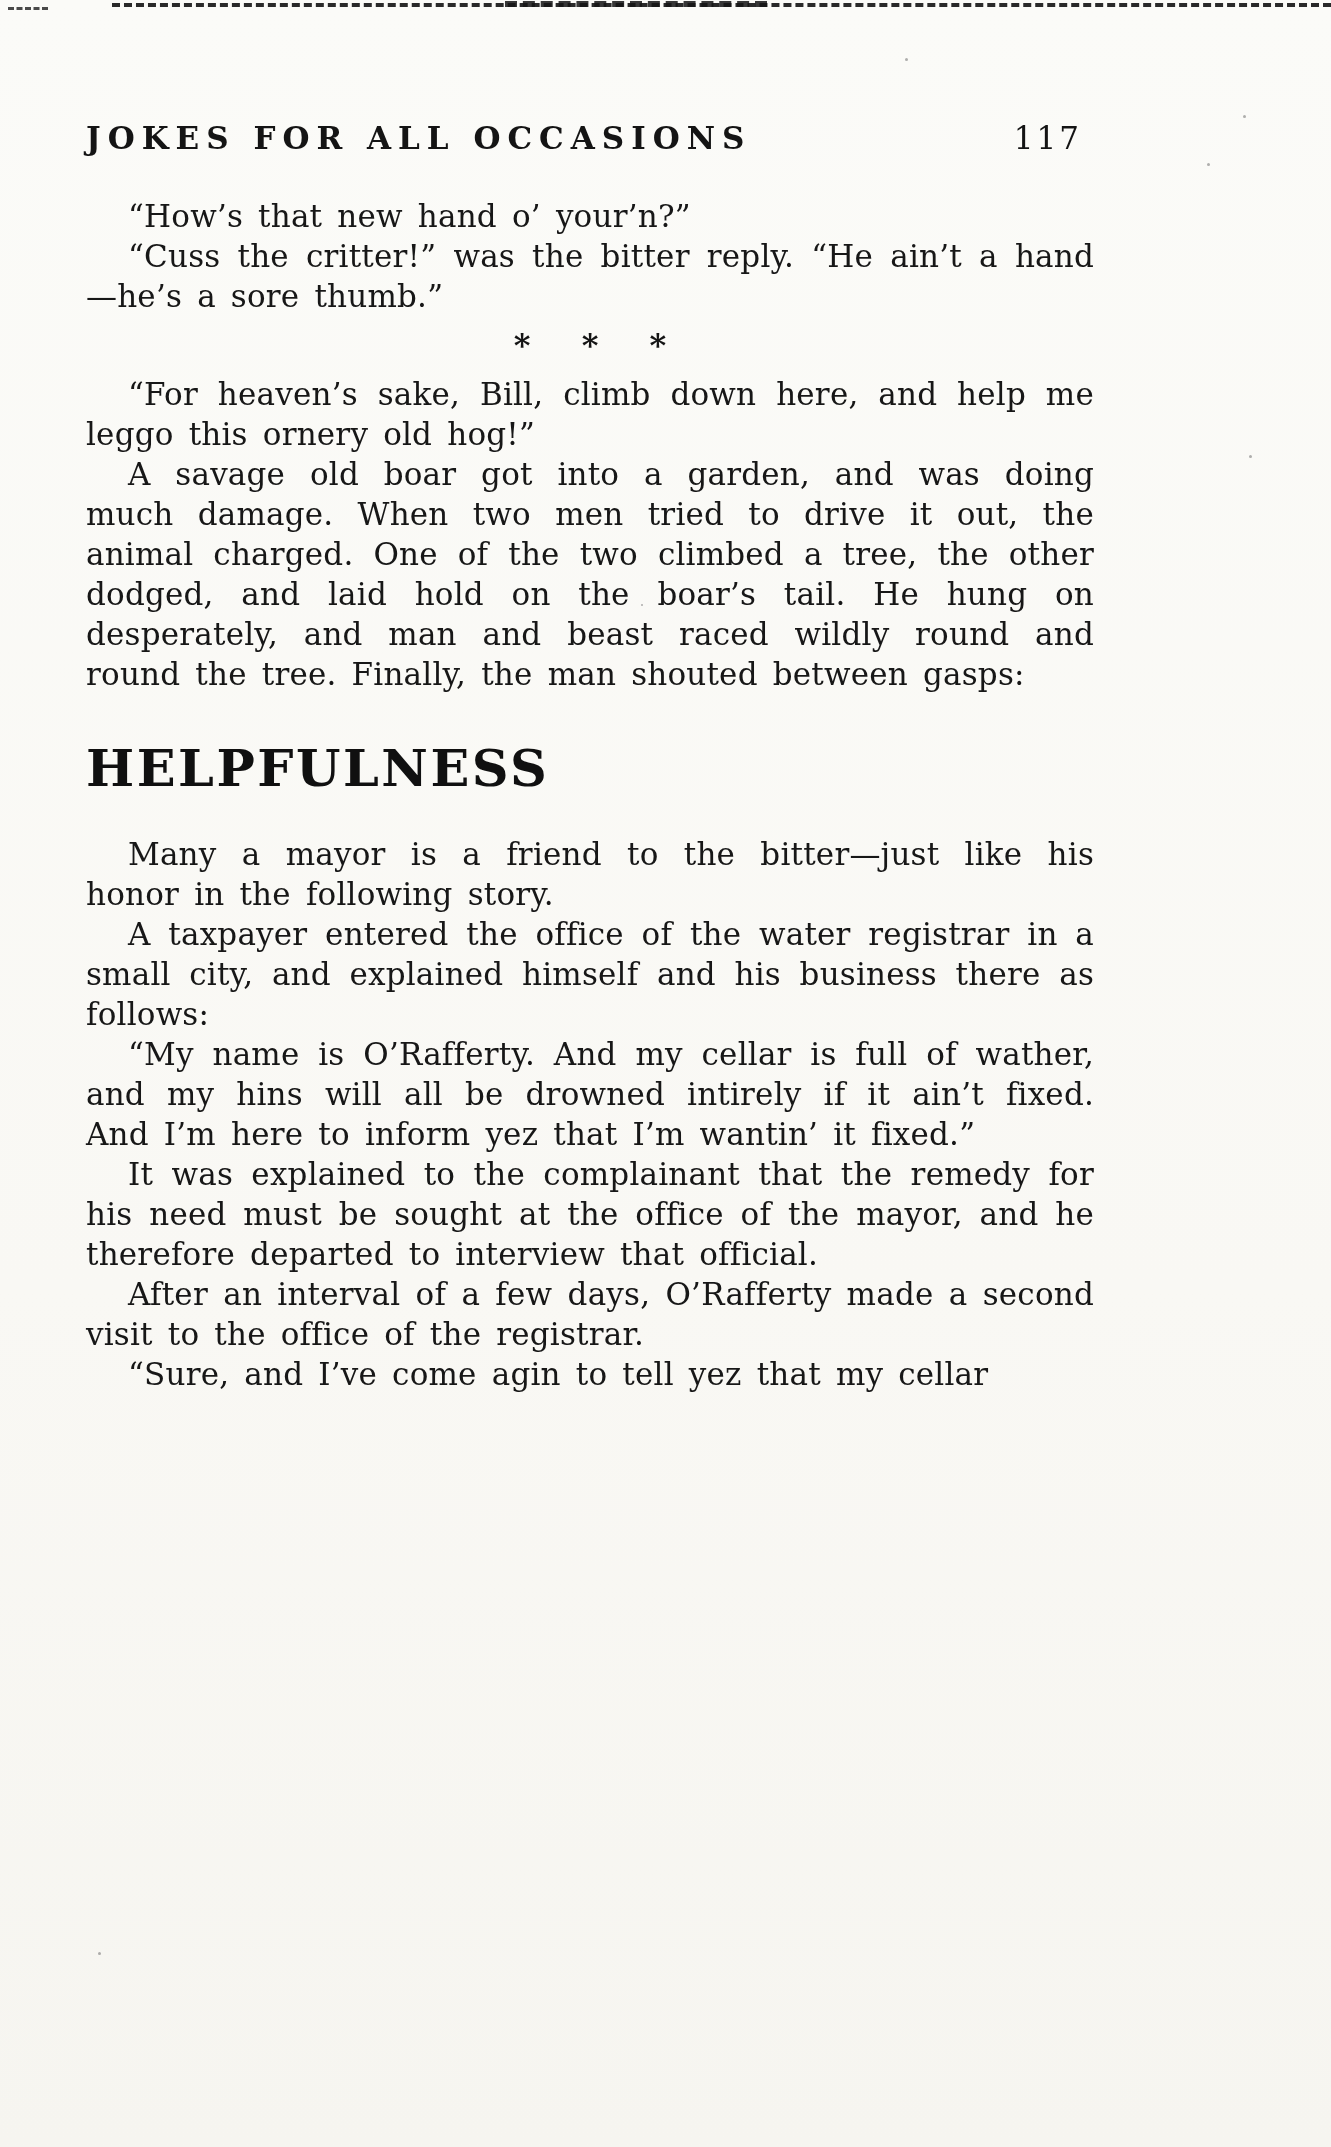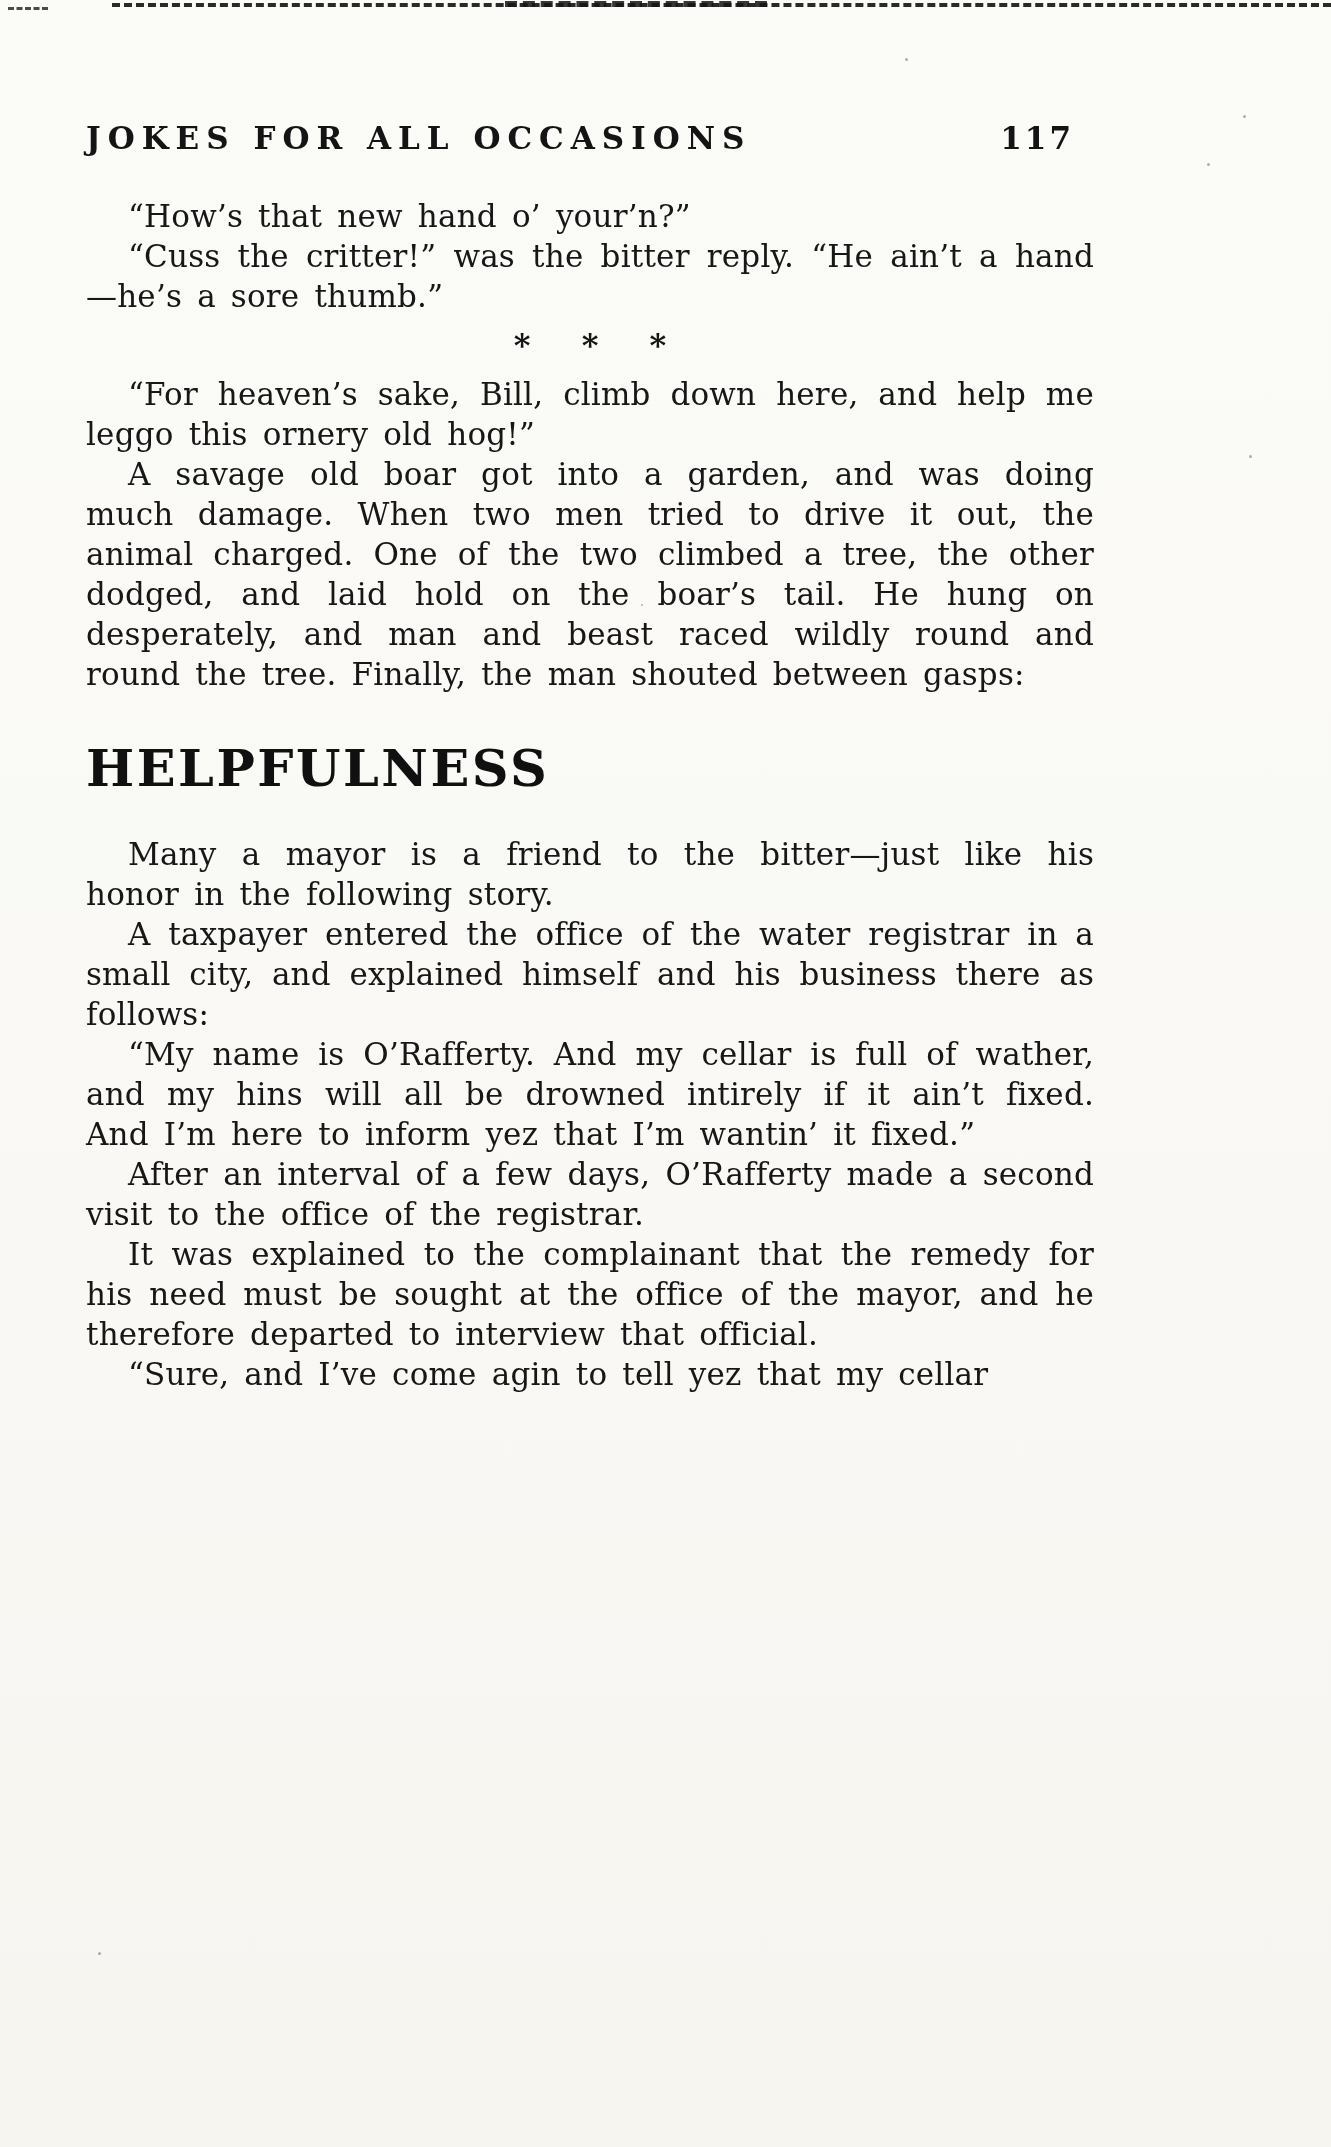--- a/index.html
+++ b/index.html
@@ -57,23 +57,23 @@
     text-align: left;
     font-weight: 700;
     font-size: 31px;
     line-height: 40px;
     letter-spacing: 7px;
     color: #141414;
     white-space: nowrap;
   }
   .page-num {
     position: absolute;
-    right: 20px;
+    right: 12px;
     top: 0;
-    font-weight: 700;
+    font-weight: 400;
     letter-spacing: 3px;
   }
 
   .body-text {
     margin-top: 38px;
     font-size: 31px;
     line-height: 40px;
     text-align: justify;
     letter-spacing: 0.2px;
     word-spacing: 5px;
@@ -161,21 +161,21 @@
       <p>A savage old boar got into a garden, and was doing much damage. When two men tried to drive it out, the animal charged. One of the two climbed a tree, the other dodged, and laid hold on the boar’s tail. He hung on desperately, and man and beast raced wildly round and round the tree. Finally, the man shouted between gasps:</p>
 
       <h2 class="section-heading">HELPFULNESS</h2>
 
       <p>Many a mayor is a friend to the bitter—just like his honor in the following story.</p>
 
       <p>A taxpayer entered the office of the water registrar in a small city, and explained himself and his business there as follows:</p>
 
       <p>“My name is O’Rafferty. And my cellar is full of wather, and my hins will all be drowned intirely if it ain’t fixed. And I’m here to inform yez that I’m wantin’ it fixed.”</p>
 
+      <p>It was explained to the complainant that the remedy for his need must be sought at the office of the mayor, and he therefore departed to interview that official.</p>
+
       <p>After an interval of a few days, O’Rafferty made a second visit to the office of the registrar.</p>
-
-      <p>It was explained to the complainant that the remedy for his need must be sought at the office of the mayor, and he therefore departed to interview that official.</p>
 
       <p>“Sure, and I’ve come agin to tell yez that my cellar</p>
 
     </main>
   </div>
 </div>
 
 </body></html>

